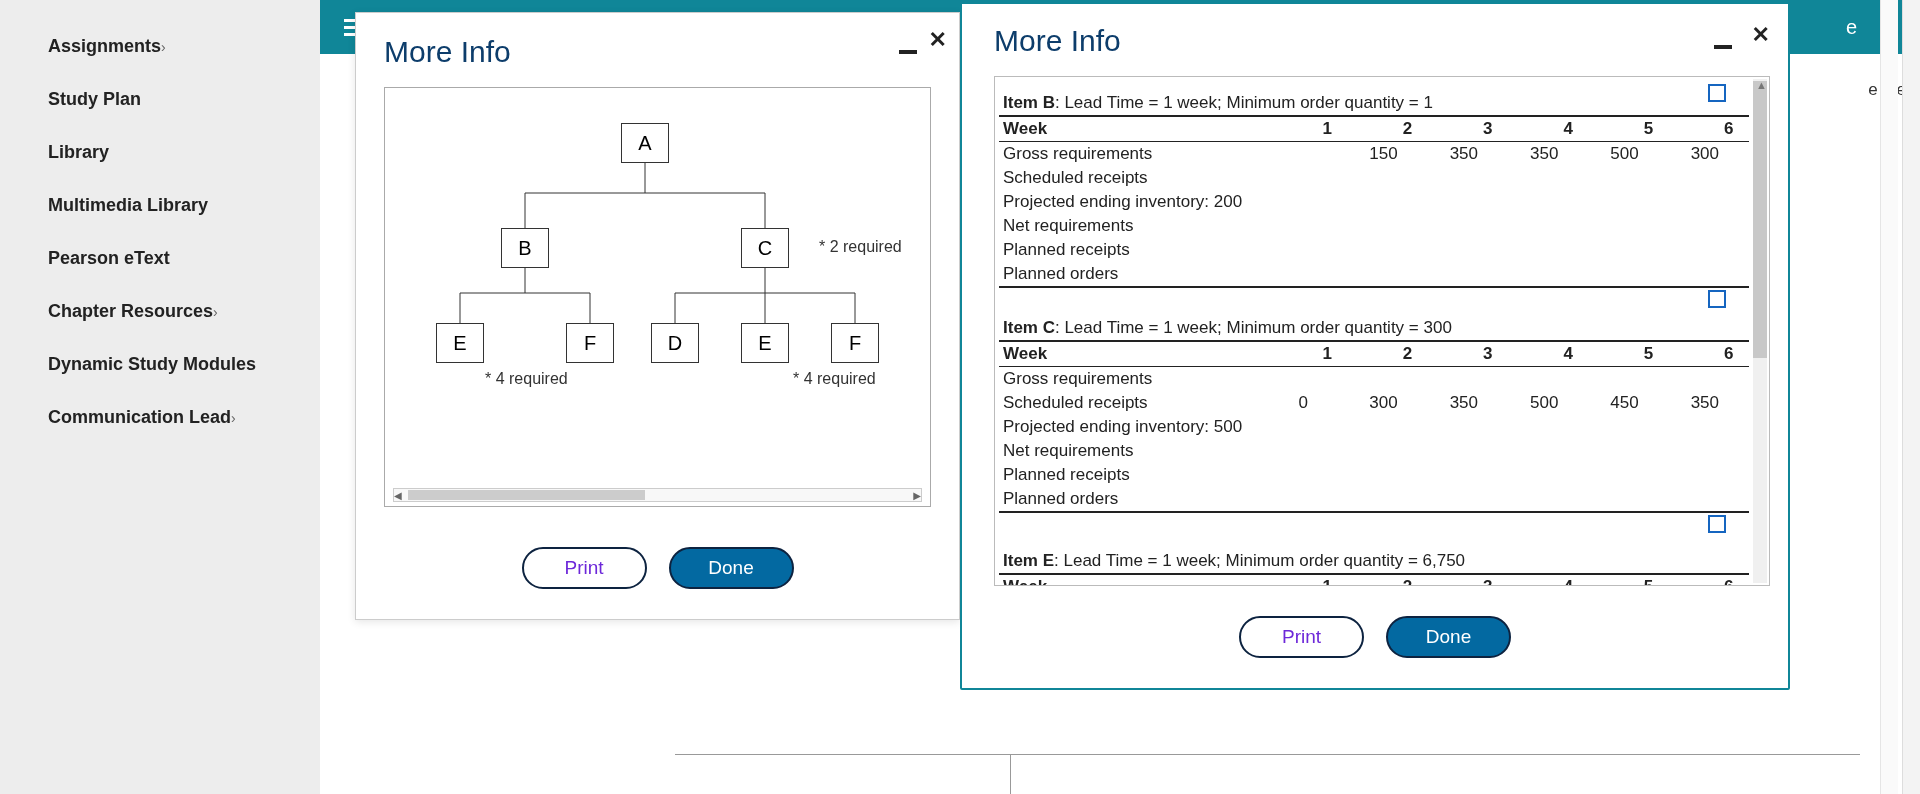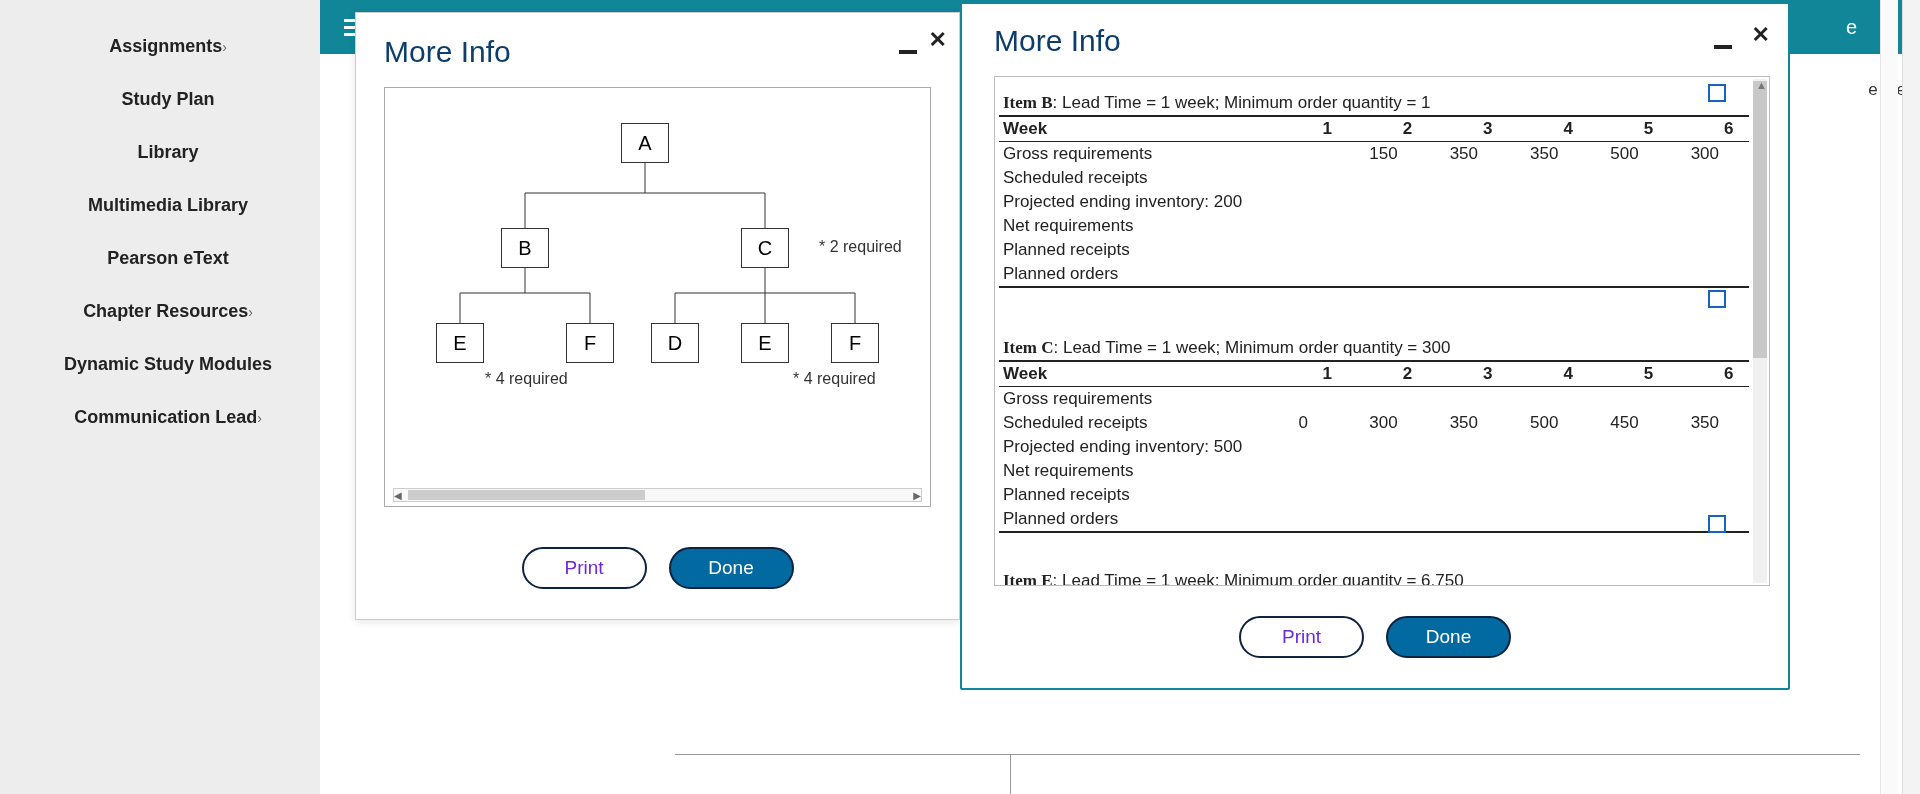--- a/index.html
+++ b/index.html
@@ -16,21 +16,21 @@
     position: absolute;
     left: 0; top: 0;
     width: 320px;
     height: 794px;
     background: #ededed;
     padding-top: 20px;
   }
   .sidebar-item {
     display: flex;
     align-items: center;
-    justify-content: center;
+    justify-content: flex-start;
     padding: 16px 32px 16px 48px;
     font-size: 18px;
     font-weight: bold;
     color: #222;
     cursor: pointer;
   }
   .chev { font-size: 14px; color: #666; font-weight: normal; }
 
   
   .teal-bar {
@@ -155,21 +155,21 @@
   }
   .scroll-track {
     position:absolute; right:2px; top:2px; bottom:2px; width:14px;
     background:#f0f0f0;
   }
   .scroll-thumb { position:absolute; right:0; top:2px; width:14px; height:55%; background:#c8c8c8;}
   .scroll-arrow-up{position:absolute; right:2px; top:2px; font-size:11px;color:#777;}
 
   .item-block { margin-top: 10px;}
   .item-row { padding: 2px 4px; }
-  .item-row b { font-weight: bold; font-family: Liberation Serif, serif; }
+  .item-row b { font-weight: bold; }
   .week-header, .data-row {
     display: grid;
     grid-template-columns: 260px repeat(6, 1fr);
     padding: 2px 4px;
   }
   .week-header { font-weight: bold; border-top:2px solid #222; border-bottom:1px solid #222;gap:48px;}
   .block-bottom { border-bottom:2px solid #222;}
   .cell-r { text-align: center; }
   .copy-icon {
     position:absolute; right:26px;
@@ -331,21 +331,21 @@
         <div class="data-row">
             <span>Planned receipts</span>
           </div>
         <div class="data-row block-bottom">
             <span>Planned orders</span>
           </div>
       </div>
 
       <span class="copy-icon" style="top:210px;"></span>
 
-      <div class="item-block" style="margin-top:48px;">
+      <div class="item-block" style="margin-top:28px;">
         <div class="item-row">
           <b>Item C</b><span>: Lead Time = 1 week; Minimum order quantity = 300</span>
         </div>
         <div class="week-header">
           <span>Week</span>
           <span class="cell-r">1</span>
           <span class="cell-r">2</span>
           <span class="cell-r">3</span>
           <span class="cell-r">4</span>
           <span class="cell-r">5</span>

